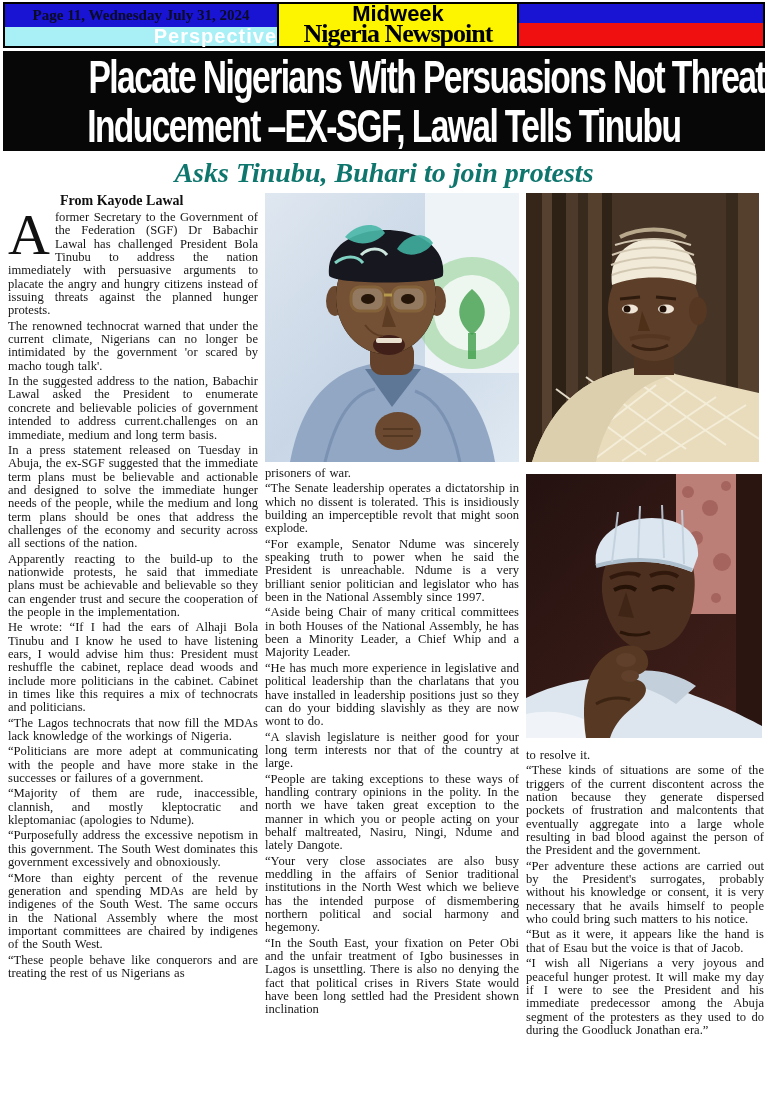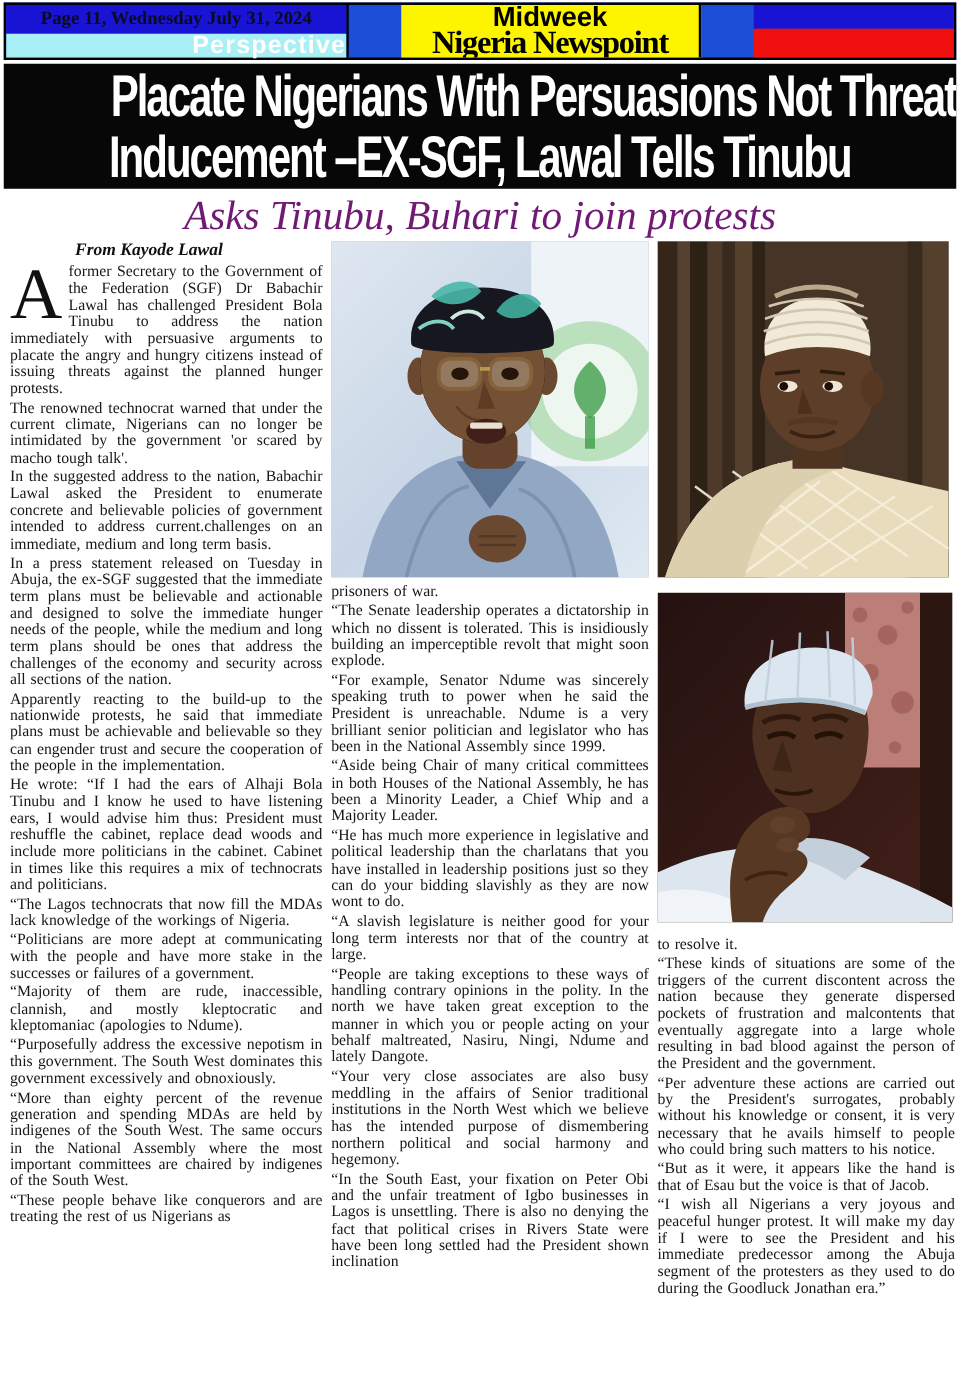--- a/index.html
+++ b/index.html
@@ -4,21 +4,21 @@
 <style>
   html,body{margin:0;padding:0;background:#ffffff;}
   .page{
     position:relative;width:768px;height:1106px;margin:0 auto;
     background:#ffffff;overflow:hidden;
     font-family:"Liberation Serif","DejaVu Serif",serif;color:#141414;
   }
   
   .masthead{
     display:flex;margin:2px 3px 0 3px;height:46px;
-    border:2px solid #000;box-sizing:border-box;background:#1d4ed8;gap:42px;
+    border:2px solid #000;box-sizing:border-box;background:#737373;
   }
   .mh-left{width:274px;display:flex;flex-direction:column;border-right:2px solid #000;box-sizing:border-box;}
   .mh-date{
     height:23px;background:#1913d4;color:#0a0630;
     font-weight:bold;font-size:15px;line-height:23px;text-align:center;
     color:#0b0b22;letter-spacing:0;
   }
   .mh-section{
     flex:1;background:#a9f0f6;color:#ffffff;
     font-family:"Liberation Sans","DejaVu Sans",sans-serif;
@@ -49,31 +49,31 @@
   }
   .hl-line{height:49px;line-height:49px;text-align:center;width:100%;}
   .hl-line span{
     display:inline-block;white-space:nowrap;
     font-family:"Liberation Sans","DejaVu Sans",sans-serif;
     font-weight:bold;font-size:42px;color:#ffffff;letter-spacing:-2px;
     transform:scale(0.80,1.12);transform-origin:center center;
   }
   .subhead{
     text-align:center;margin:5px 0 3px 0;
-    font-weight:normal;font-style:italic;font-size:33px;line-height:34px;color:#701a75;
+    font-weight:bold;font-style:italic;font-size:28px;line-height:34px;color:#0f766e;
     letter-spacing:0;
   }
   
   .columns{display:flex;margin:2px 4px 0 8px;}
   .col{box-sizing:border-box;}
   .col1{width:250px;margin-right:7px;}
   .col2{width:254px;margin-right:7px;}
   .col3{width:238px;}
   .byline{
-    font-weight:bold;font-style:italic;font-size:14px;line-height:16px;
+    font-weight:bold;font-size:14px;line-height:16px;
     margin:0 0 2px 52px;color:#101010;
   }
   p.para{
     margin:0 0 2px 0;text-align:justify;
     font-size:12.6px;line-height:1.06;color:#161616;
     word-spacing:0.06em;
   }
   p.lead{margin-bottom:2px;}
   .dropcap{
     float:left;font-size:58px;line-height:44px;
@@ -181,27 +181,27 @@
           <path d="M100 132 C106 140 112 143 118 143" stroke="#5d3c24" stroke-width="2" fill="none"></path>
 
           <ellipse cx="133" cy="238" rx="23" ry="19" fill="#6b4930"></ellipse>
           <path d="M116 232 C122 226 144 226 150 232" stroke="#4e3category119" stroke-width="0" fill="none"></path>
           <path d="M118 236 L148 236 M118 243 L148 243" stroke="#553822" stroke-width="2"></path>
         </svg>
       </div>
       <div>
           <p class="para">prisoners of war.</p>
           <p class="para">“The Senate leadership operates a dictatorship in which no dissent is tolerated. This is insidiously building an imperceptible revolt that might soon explode.</p>
-          <p class="para">“For example, Senator Ndume was sincerely speaking truth to power when he said the President is unreachable. Ndume is a very brilliant senior politician and legislator who has been in the National Assembly since 1999.</p>
+          <p class="para">“For example, Senator Ndume was sincerely speaking truth to power when he said the President is unreachable. Ndume is a very brilliant senior politician and legislator who has been in the National Assembly since 1997.</p>
           <p class="para">“Aside being Chair of many critical committees in both Houses of the National Assembly, he has been a Minority Leader, a Chief Whip and a Majority Leader.</p>
           <p class="para">“He has much more experience in legislative and political leadership than the charlatans that you have installed in leadership positions just so they can do your bidding slavishly as they are now wont to do.</p>
           <p class="para">“A slavish legislature is neither good for your long term interests nor that of the country at large.</p>
           <p class="para">“People are taking exceptions to these ways of handling contrary opinions in the polity. In the north we have taken great exception to the manner in which you or people acting on your behalf maltreated, Nasiru, Ningi, Ndume and lately Dangote.</p>
           <p class="para">“Your very close associates are also busy meddling in the affairs of Senior traditional institutions in the North West which we believe has the intended purpose of dismembering northern political and social harmony and hegemony.</p>
-          <p class="para">“In the South East, your fixation on Peter Obi and the unfair treatment of Igbo businesses in Lagos is unsettling. There is also no denying the fact that political crises in Rivers State were have been long settled had the President shown inclination</p>
+          <p class="para">“In the South East, your fixation on Peter Obi and the unfair treatment of Igbo businesses in Lagos is unsettling. There is also no denying the fact that political crises in Rivers State would have been long settled had the President shown inclination</p>
         </div>
     </div>
 
     <div class="col col3">
       <div class="photo photo2">
         <svg width="233" height="269" viewBox="0 0 233 269" xmlns="http://www.w3.org/2000/svg">
           <rect width="233" height="269" fill="#463427"></rect>
           <rect x="0" width="16" height="269" fill="#352619"></rect>
           <rect x="16" width="10" height="269" fill="#564130"></rect>
           <rect x="26" width="14" height="269" fill="#2d2015"></rect>

